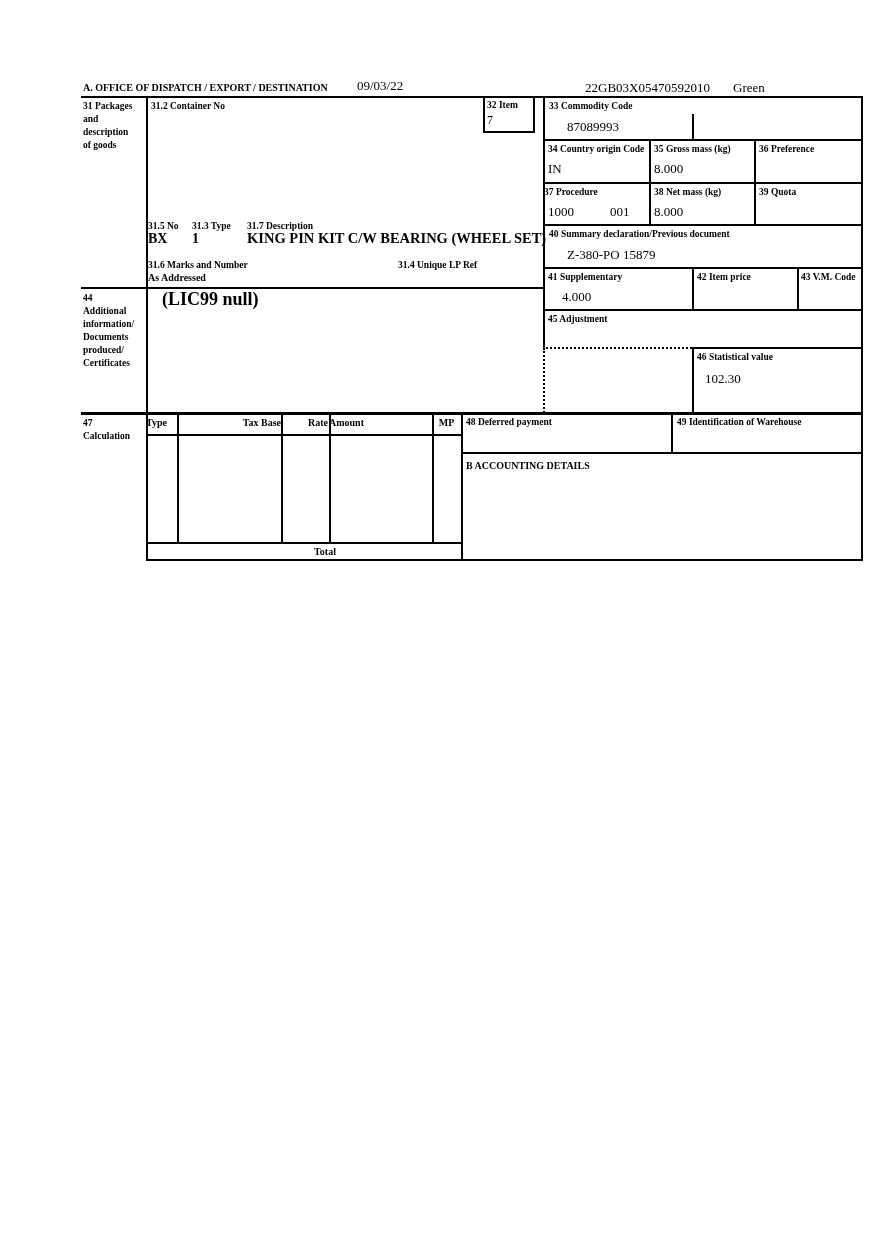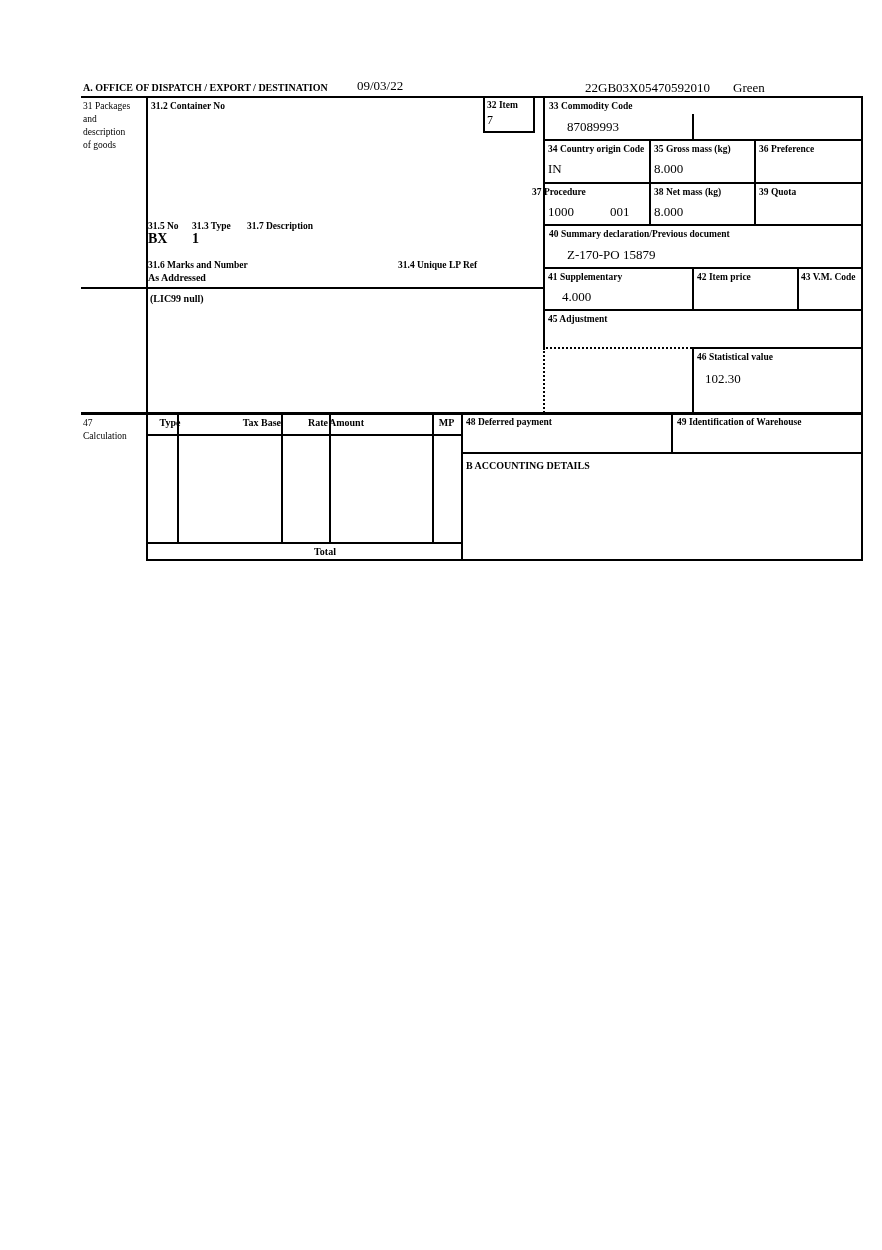--- a/index.html
+++ b/index.html
@@ -3,21 +3,21 @@
 <meta charset="utf-8">
 <style>
   html,body{margin:0;padding:0;background:#fff;}
   #page{position:relative;width:882px;height:1250px;background:#ffffff;overflow:hidden;
         font-family:"Liberation Serif", serif;color:#000;}
   .hline{position:absolute;background:#000;height:2px;}
   .vline{position:absolute;background:#000;width:2px;}
   .doth{position:absolute;height:0;border-top:2px dotted #000;}
   .dotv{position:absolute;width:0;border-left:2px dotted #000;}
   .lbl{position:absolute;font-weight:bold;font-size:9.5px;line-height:11px;white-space:nowrap;}
-  .lblblock{position:absolute;font-weight:normal;font-size:9.5px;line-height:13px;}
+  .lblblock{position:absolute;font-weight:bold;font-size:9.5px;line-height:13px;}
   .lblblock span{display:block;}
   .val{position:absolute;font-size:13px;line-height:15px;white-space:nowrap;}
   .valb{position:absolute;font-size:14px;font-weight:bold;line-height:16px;white-space:nowrap;}
   .colhead{position:absolute;top:417px;font-weight:bold;font-size:10px;white-space:nowrap;}
 </style>
 </head>
 <body>
 
 <div id="page">
 
@@ -47,20 +47,21 @@
   <div class="vline" style="left:533px;top:96px;height:37px"></div>
   <div class="hline" style="left:483px;top:131px;width:52px"></div>
   <div class="lbl" style="left:487px;top:100px">32 Item</div>
   <div class="val" style="left:487px;top:113px;font-size:12px">7</div>
 
   <div class="lbl" style="left:148px;top:221px">31.5 No</div>
   <div class="lbl" style="left:192px;top:221px">31.3 Type</div>
   <div class="lbl" style="left:247px;top:221px">31.7 Description</div>
   <div class="valb" style="left:148px;top:231px">BX</div>
   <div class="valb" style="left:192px;top:231px">1</div>
+  <div class="valb" style="left:247px;top:230px;font-size:14.5px">KING PIN KIT C/W BEARING (WHEEL SET)</div>
 
   <div class="lbl" style="left:148px;top:260px">31.6 Marks and Number</div>
   <div class="lbl" style="left:398px;top:260px">31.4 Unique LP Ref</div>
   <div class="valb" style="left:148px;top:270px;font-size:10px">As Addressed</div>
 
   <div class="hline" style="left:543px;top:139px;width:320px"></div>
   <div class="vline" style="left:692px;top:114px;height:25px"></div>
   <div class="hline" style="left:543px;top:182px;width:320px"></div>
   <div class="hline" style="left:543px;top:224px;width:320px"></div>
   <div class="vline" style="left:649px;top:139px;height:85px"></div>
@@ -75,57 +76,65 @@
 
   <div class="lbl" style="left:549px;top:101px">33 Commodity Code</div>
   <div class="val" style="left:567px;top:119px">87089993</div>
 
   <div class="lbl" style="left:548px;top:144px">34 Country origin Code</div>
   <div class="val" style="left:548px;top:161px">IN</div>
   <div class="lbl" style="left:654px;top:144px">35 Gross mass (kg)</div>
   <div class="val" style="left:654px;top:161px">8.000</div>
   <div class="lbl" style="left:759px;top:144px">36 Preference</div>
 
-  <div class="lbl" style="left:532px;top:187px">37 Procedure</div>
+  <div class="lbl" style="left:544px;top:187px">37 Procedure</div>
   <div class="val" style="left:548px;top:204px">1000</div>
   <div class="val" style="left:610px;top:204px">001</div>
   <div class="lbl" style="left:654px;top:187px">38 Net mass (kg)</div>
   <div class="val" style="left:654px;top:204px">8.000</div>
   <div class="lbl" style="left:759px;top:187px">39 Quota</div>
 
   <div class="lbl" style="left:549px;top:229px">40 Summary declaration/Previous document</div>
-  <div class="val" style="left:567px;top:247px">Z-170-PO 15879</div>
+  <div class="val" style="left:567px;top:247px">Z-380-PO 15879</div>
 
   <div class="lbl" style="left:548px;top:272px">41 Supplementary</div>
   <div class="val" style="left:562px;top:289px">4.000</div>
   <div class="lbl" style="left:697px;top:272px">42 Item price</div>
   <div class="lbl" style="left:801px;top:272px">43 V.M. Code</div>
 
   <div class="lbl" style="left:548px;top:314px">45 Adjustment</div>
 
   <div class="lbl" style="left:697px;top:352px">46 Statistical value</div>
   <div class="val" style="left:705px;top:371px">102.30</div>
 
-  <div class="valb" style="left:150px;top:291px;font-size:10px">(LIC99 null)</div>
+  <div class="lblblock" style="left:83px;top:292px;width:62px">
+    <span>44</span>
+    <span>Additional</span>
+    <span>information/</span>
+    <span>Documents</span>
+    <span>produced/</span>
+    <span>Certificates</span>
+  </div>
+  <div class="valb" style="left:162px;top:291px;font-size:18px">(LIC99 null)</div>
 
   <div class="lblblock" style="left:83px;top:417px;width:62px">
     <span>47</span>
     <span>Calculation</span>
   </div>
 
   <div class="vline" style="left:146px;top:412px;height:149px"></div>
   <div class="vline" style="left:177px;top:412px;height:132px"></div>
   <div class="vline" style="left:281px;top:412px;height:132px"></div>
   <div class="vline" style="left:329px;top:412px;height:132px"></div>
   <div class="vline" style="left:432px;top:412px;height:132px"></div>
   <div class="vline" style="left:461px;top:412px;height:149px"></div>
   <div class="hline" style="left:146px;top:434px;width:317px"></div>
   <div class="hline" style="left:146px;top:542px;width:317px"></div>
 
-  <div class="colhead" style="left:146px;width:48px;text-align:center">Type</div>
+  <div class="colhead" style="left:146px;width:48px;text-align:left">Type</div>
   <div class="colhead" style="left:177px;width:104px;text-align:right">Tax Base</div>
   <div class="colhead" style="left:296px;width:44px;text-align:center">Rate</div>
   <div class="colhead" style="left:329px;width:89px;text-align:left">Amount</div>
   <div class="colhead" style="left:432px;width:29px;text-align:center">MP</div>
 
   <div class="colhead" style="left:285px;top:546px;width:80px;text-align:center">Total</div>
 
   <div class="vline" style="left:671px;top:412px;height:40px"></div>
   <div class="hline" style="left:461px;top:452px;width:402px"></div>
   <div class="lbl" style="left:466px;top:417px">48 Deferred payment</div>

